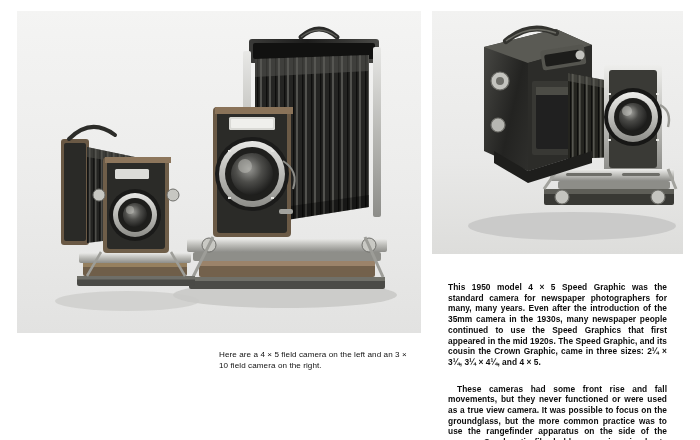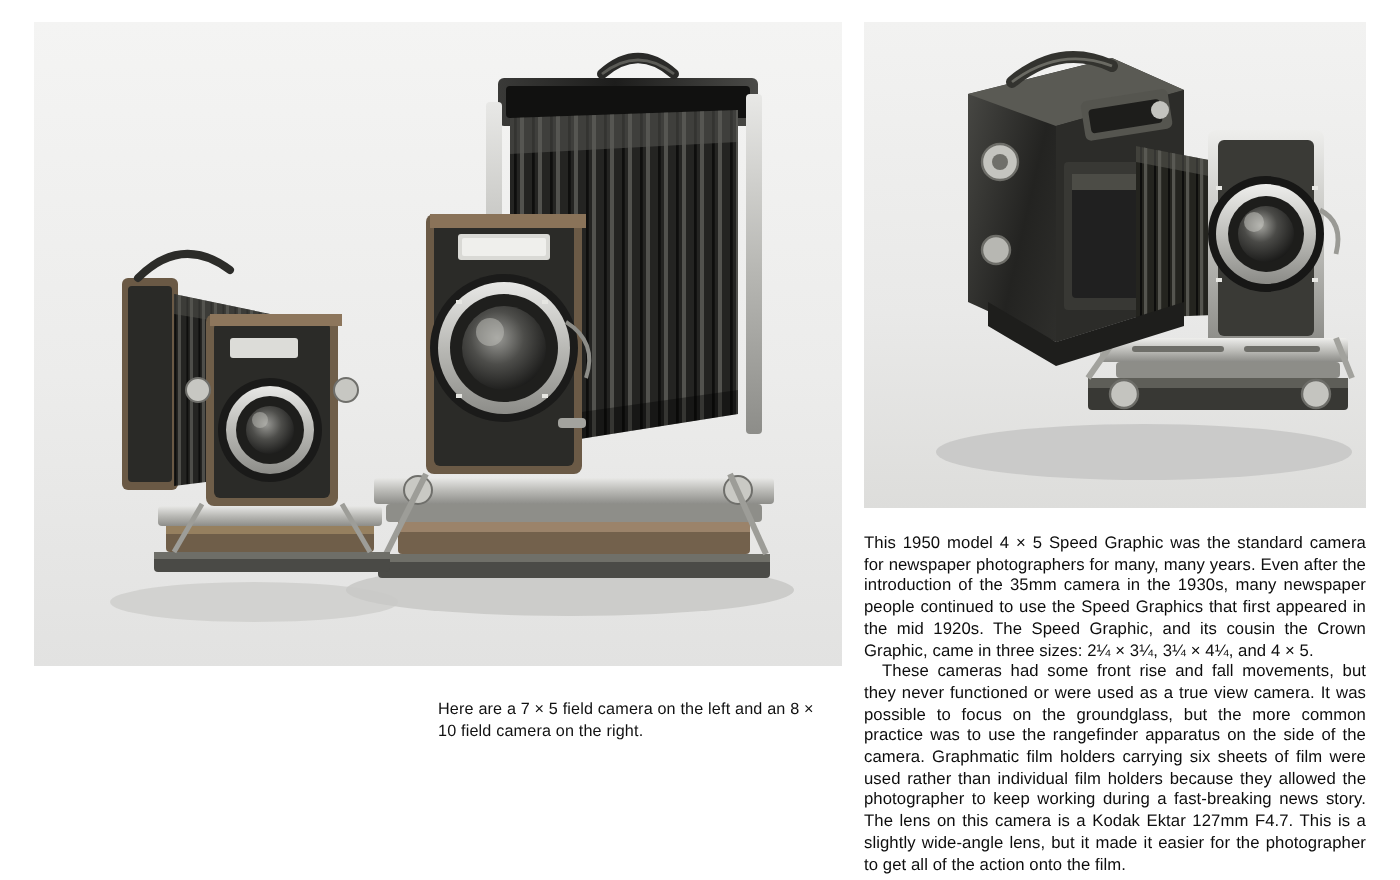--- a/index.html
+++ b/index.html
@@ -75,21 +75,21 @@
     position: absolute;
     left: 0;
     top: 255px;
     width: 251px;
     font-size: 8.35px;
     line-height: 10.7px;
     color: #0d0d0d;
     text-align: justify;
     letter-spacing: 0.005em;
   }
-  .body-text p { margin: 0; }
+  .body-text p { margin: 16px; font-weight: bold; }
   .body-text p.indent { text-indent: 9px; }
 
   
   .photo-svg { display: block; width: 100%; height: 100%; }
 </style>
 </head>
 <body>
 
 <div class="page">
 
@@ -224,21 +224,21 @@
           <rect x="66" y="252" width="104" height="4" fill="#96805f"></rect>
           <rect x="60" y="265" width="118" height="10" rx="2" fill="#4a4a46"></rect>
           <rect x="60" y="265" width="118" height="3.5" fill="#6e6e68"></rect>
 
           <path d="M84 241 L70 265" stroke="#9d9d98" stroke-width="2.5"></path>
           <path d="M154 241 L168 265" stroke="#9d9d98" stroke-width="2.5"></path>
         </g>
       </svg>
     </div>
 
-    <div class="caption-left">Here are a 7 × 5 field camera on the left and an 8 × 10 field camera on the right.</div>
+    <div class="caption-left">Here are a 4 × 5 field camera on the left and an 3 × 10 field camera on the right.</div>
   </div>
 
   <div class="right-col">
 
     <div class="photo-right">
       <svg class="photo-svg" viewBox="0 0 251 243" preserveAspectRatio="none">
         <defs>
           <linearGradient id="bgR" x1="0" y1="0" x2="0" y2="1">
             <stop offset="0" stop-color="#f2f2f1"></stop>
             <stop offset="0.6" stop-color="#e9e9e8"></stop>

